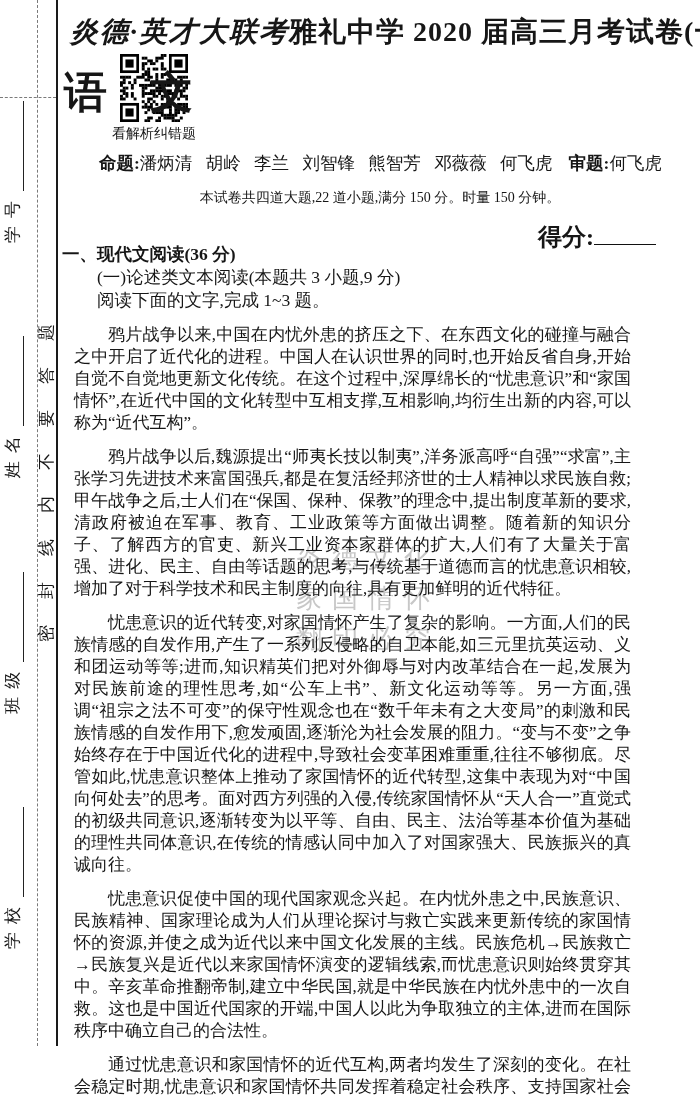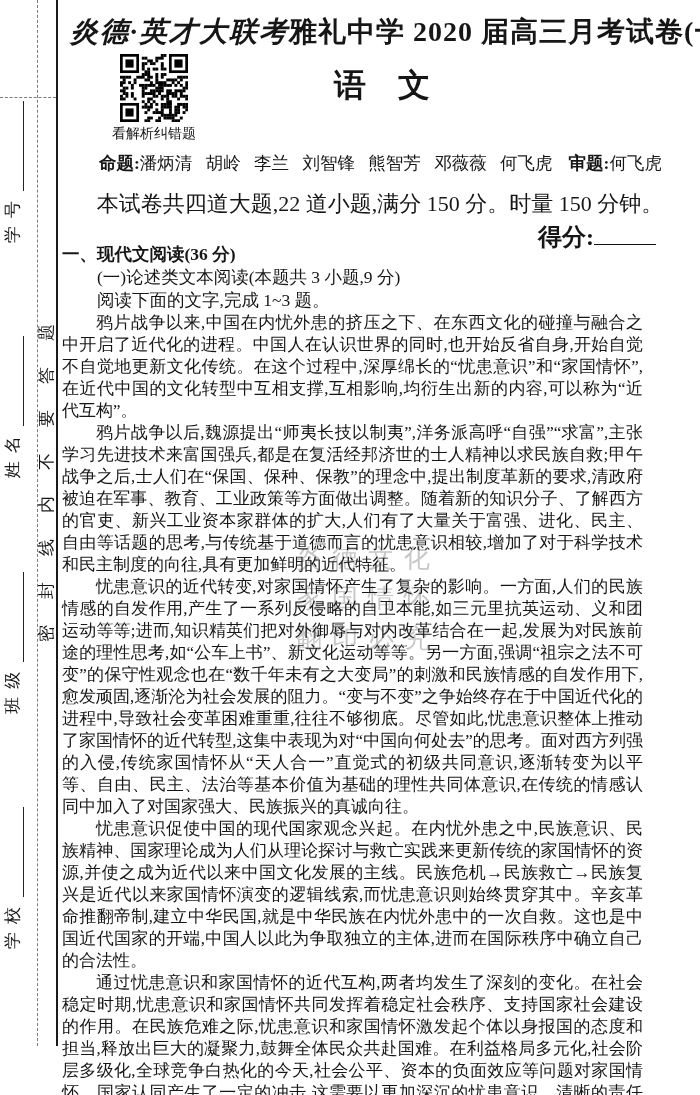--- a/index.html
+++ b/index.html
@@ -26,41 +26,41 @@
   }
   
   .exam-title{
     position:absolute;top:13px;left:70px;right:0;text-align:center;white-space:nowrap;
     font-size:28px;font-weight:bold;letter-spacing:1px;
   }
   .brand{font-style:italic;font-weight:900;letter-spacing:2px;}
   .qr{position:absolute;left:120px;top:54px;width:68px;height:68px;}
   .qr-caption{position:absolute;left:108px;top:125px;width:92px;text-align:center;font-size:14px;}
   .subject-title{
-    position:absolute;top:64px;left:64px;right:0;text-align:center;
-    font-size:32px;font-weight:bold;font-family:"Liberation Sans","DejaVu Sans",sans-serif;
+    position:absolute;top:64px;left:64px;right:0;
+    font-size:43px;font-weight:bold;font-family:"Liberation Sans","DejaVu Sans",sans-serif;
   }
   .setters{position:absolute;left:88px;top:151px;font-size:17.5px;white-space:nowrap;word-spacing:9px;}
   .setters b{word-spacing:0;margin-left:11px;}
   .setters .rv{margin-left:16px;}
-  .exam-info{position:absolute;top:189px;left:60px;right:0;text-align:center;font-size:22px;}
+  .exam-info{position:absolute;top:189px;left:60px;right:0;text-align:center;font-size:14px;}
   .score{position:absolute;top:221px;right:44px;font-size:24px;font-weight:bold;}
   .score-blank{display:inline-block;width:62px;height:17px;border-bottom:1.6px solid #111;}
   
   .watermark{
     position:absolute;left:296px;top:538px;z-index:0;color:#c7c7c7;
     font-size:26px;letter-spacing:10px;line-height:40px;white-space:nowrap;
     font-family:Liberation Sans, sans-serif;
   }
   
   .content{position:absolute;left:62px;top:243px;width:581px;z-index:1;}
   .h-part{font-weight:bold;font-size:17.5px;line-height:23px;margin:0;}
   .h-sub,.h-instr{font-size:17.5px;line-height:23px;margin:0;text-indent:2em;font-family:Liberation Serif, serif;}
   .essay p{
-    margin:0;font-size:17px;line-height:22px;text-align:justify;text-indent:2em;
+    margin:12px;font-size:17px;line-height:22px;text-align:justify;text-indent:2em;
   }
 </style>
 </head>
 <body>
 
 <div class="dash-h"></div>
 <div class="dash-v"></div>
 <div class="solid-v"></div>
 
 <div class="v-fields">

